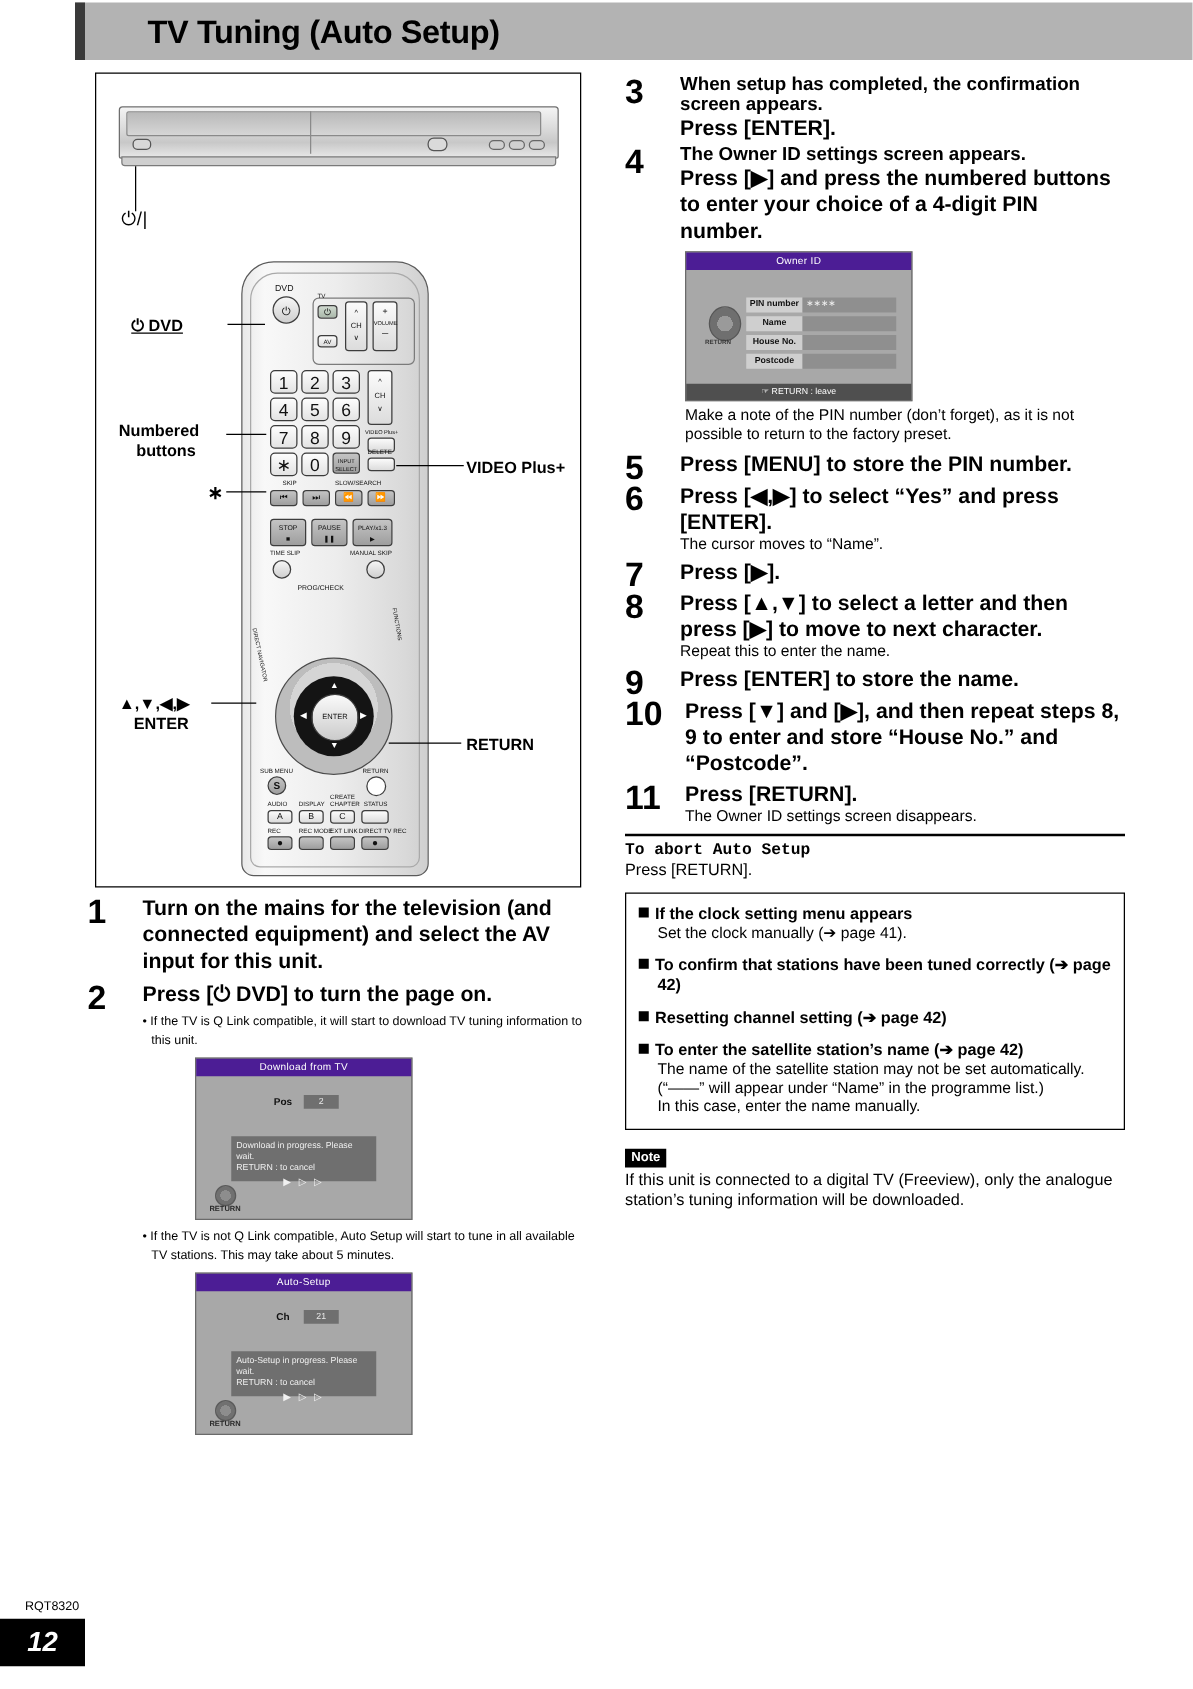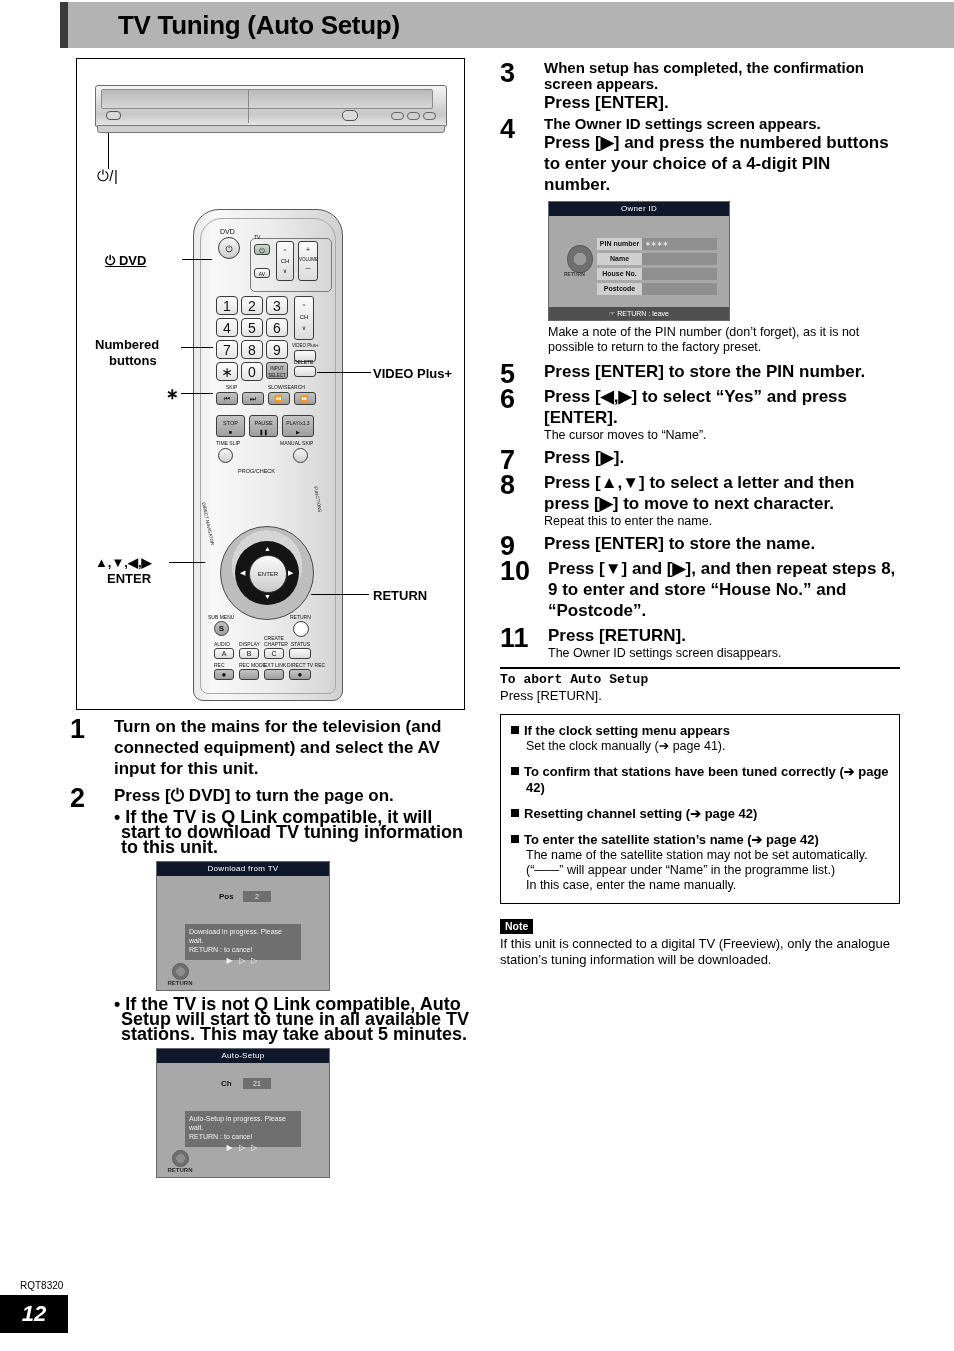--- a/index.html
+++ b/index.html
@@ -219,34 +219,34 @@
     position: absolute; left: 0; top: 0;
     width: 38px;
     font-size: 27px; font-weight: bold; text-align: left;
     line-height: 27px;
   }
   .step-body { margin-left: 44px; }
   .step-title {
     font-size: 17px; font-weight: bold; line-height: 21px;
   }
   .bullet-line {
-    font-size: 18px; font-weight: bold; line-height: 15px;
+    font-size: 10px; font-weight: normal; line-height: 15px;
     text-indent: -7px; padding-left: 7px;
   }
 
   
   .osd {
     background: #a8a8a8;
     border: 1px solid #6a6a6a;
     position: relative;
     font-family: "Liberation Sans", sans-serif;
   }
   .osd .osd-title {
     height: 14px;
-    background: #0f172a;
+    background: #4c1d95;
     color: #fff;
     font-size: 8px;
     text-align: center;
     line-height: 14px;
     letter-spacing: 0.3px;
   }
   .osd .osd-field {
     position: absolute;
     font-size: 8px;
     color: #111;
@@ -601,21 +601,21 @@
         <span>RETURN  :  leave</span>
       </div>
     </div>
   </div>
 
   <div class="note-paragraph">Make a note of the PIN number (don’t forget), as it is not possible to return to the factory preset.</div>
 
   <div class="rstep" style="margin-top:6px;">
     <div class="rstep-num">5</div>
     <div class="rstep-body">
-      <div class="rstep-title">Press [ENTER] to store the PIN number.</div>
+      <div class="rstep-title">Press [MENU] to store the PIN number.</div>
     </div>
   </div>
 
   <div class="rstep" style="margin-top:4px;">
     <div class="rstep-num">6</div>
     <div class="rstep-body">
       <div class="rstep-title">Press [◀,▶] to select “Yes” and press [ENTER].</div>
       <div class="rstep-post">The cursor moves to “Name”.</div>
     </div>
   </div>

